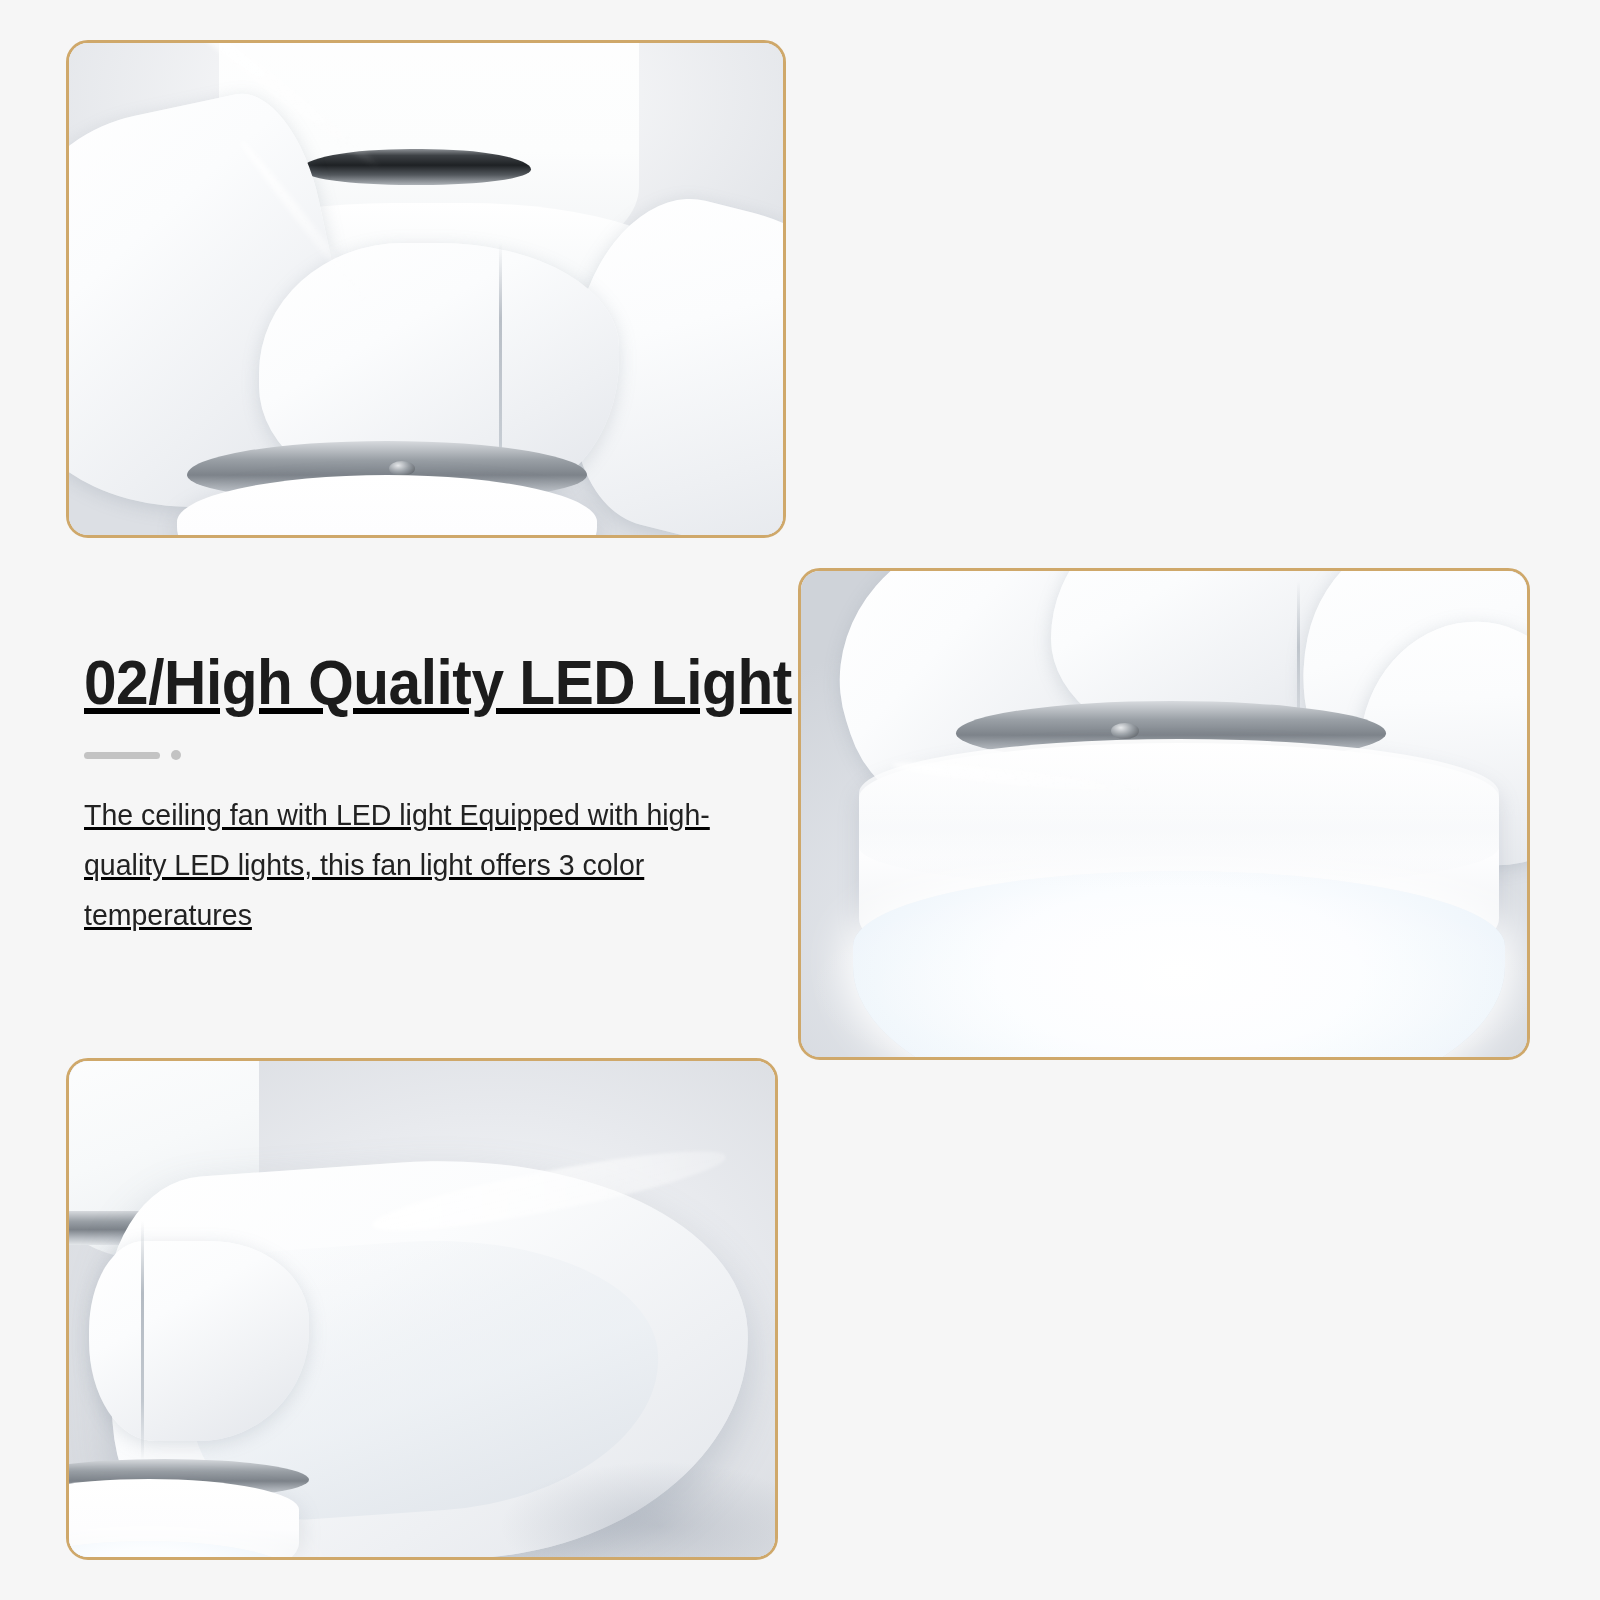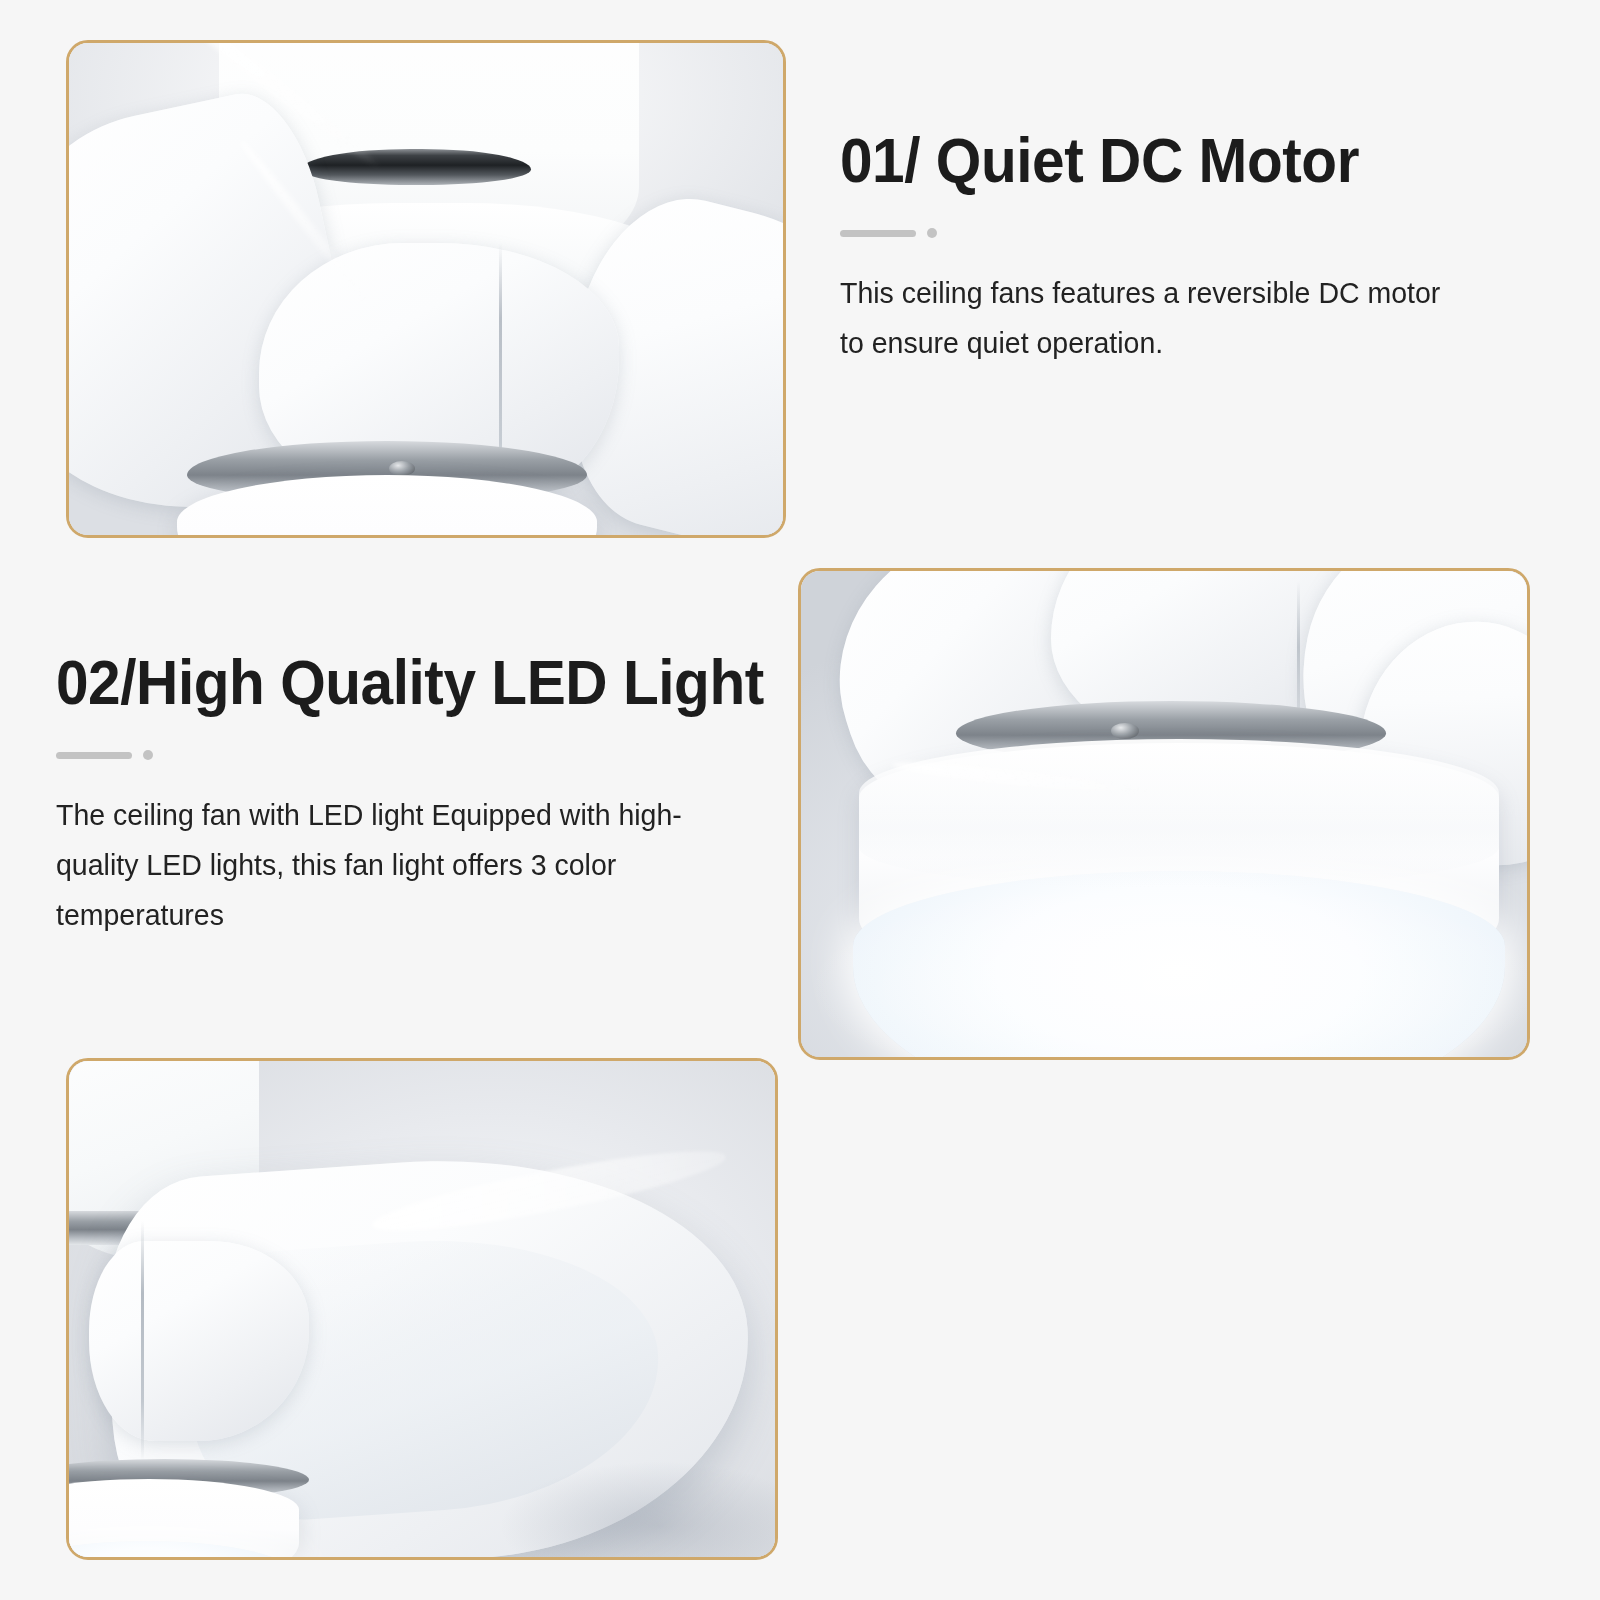--- a/index.html
+++ b/index.html
@@ -105,21 +105,21 @@
 
   .soft-shadow {
     position: absolute;
     background: radial-gradient(ellipse at center, rgba(130,140,155,0.30) 0%, rgba(130,140,155,0) 70%);
   }
 
   
   .feature-block { position: absolute; }
 
   #block-1 { left: 840px; top: 126px;  width: 660px; }
-  #block-2 { left: 56px;  top: 648px;  width: 740px; }
+  #block-2 { left: 84px;  top: 648px;  width: 740px; text-decoration: underline; }
   #block-3 { left: 842px; top: 1136px; width: 690px; }
 
   .feature-heading {
     font-family: "Liberation Sans Narrow", "Liberation Sans", "DejaVu Sans", sans-serif;
     font-weight: bold;
     font-size: 63px;
     line-height: 1.08;
     letter-spacing: -0.5px;
     color: #1c1c1c;
     white-space: nowrap;
@@ -273,28 +273,20 @@
       <div class="chrome-plate" style="left:-50px; top:398px; width:290px; height:40px; border-radius:50%/52% 52% 48% 48%;"></div>
 
       <div class="white-drum" style="left:-70px; top:418px; width:300px; height:110px; border-radius:50%/28% 28% 42% 42%;"></div>
 
       <div class="led-diffuser" style="left:-72px; top:480px; width:300px; height:120px; border-radius:50%/30% 30% 58% 58%;"></div>
 
       <div class="soft-shadow" style="left:430px; top:400px; width:320px; height:130px;"></div>
     </div>
   </div>
 
-  <div class="feature-block" id="block-1">
-    <div class="feature-heading">01/ Quiet DC Motor</div>
-    <div class="feature-divider">
-      <span class="bar"></span>
-      <span class="dot"></span>
-    </div>
-    <div class="feature-body">This ceiling fans features a reversible DC motor to ensure quiet operation.</div>
-  </div>
 
   <div class="feature-block" id="block-2">
     <div class="feature-heading">02/High Quality LED Light</div>
     <div class="feature-divider">
       <span class="bar"></span>
       <span class="dot"></span>
     </div>
     <div class="feature-body">The ceiling fan with LED light Equipped with high-quality LED lights, this fan light offers 3 color temperatures</div>
   </div>
 

